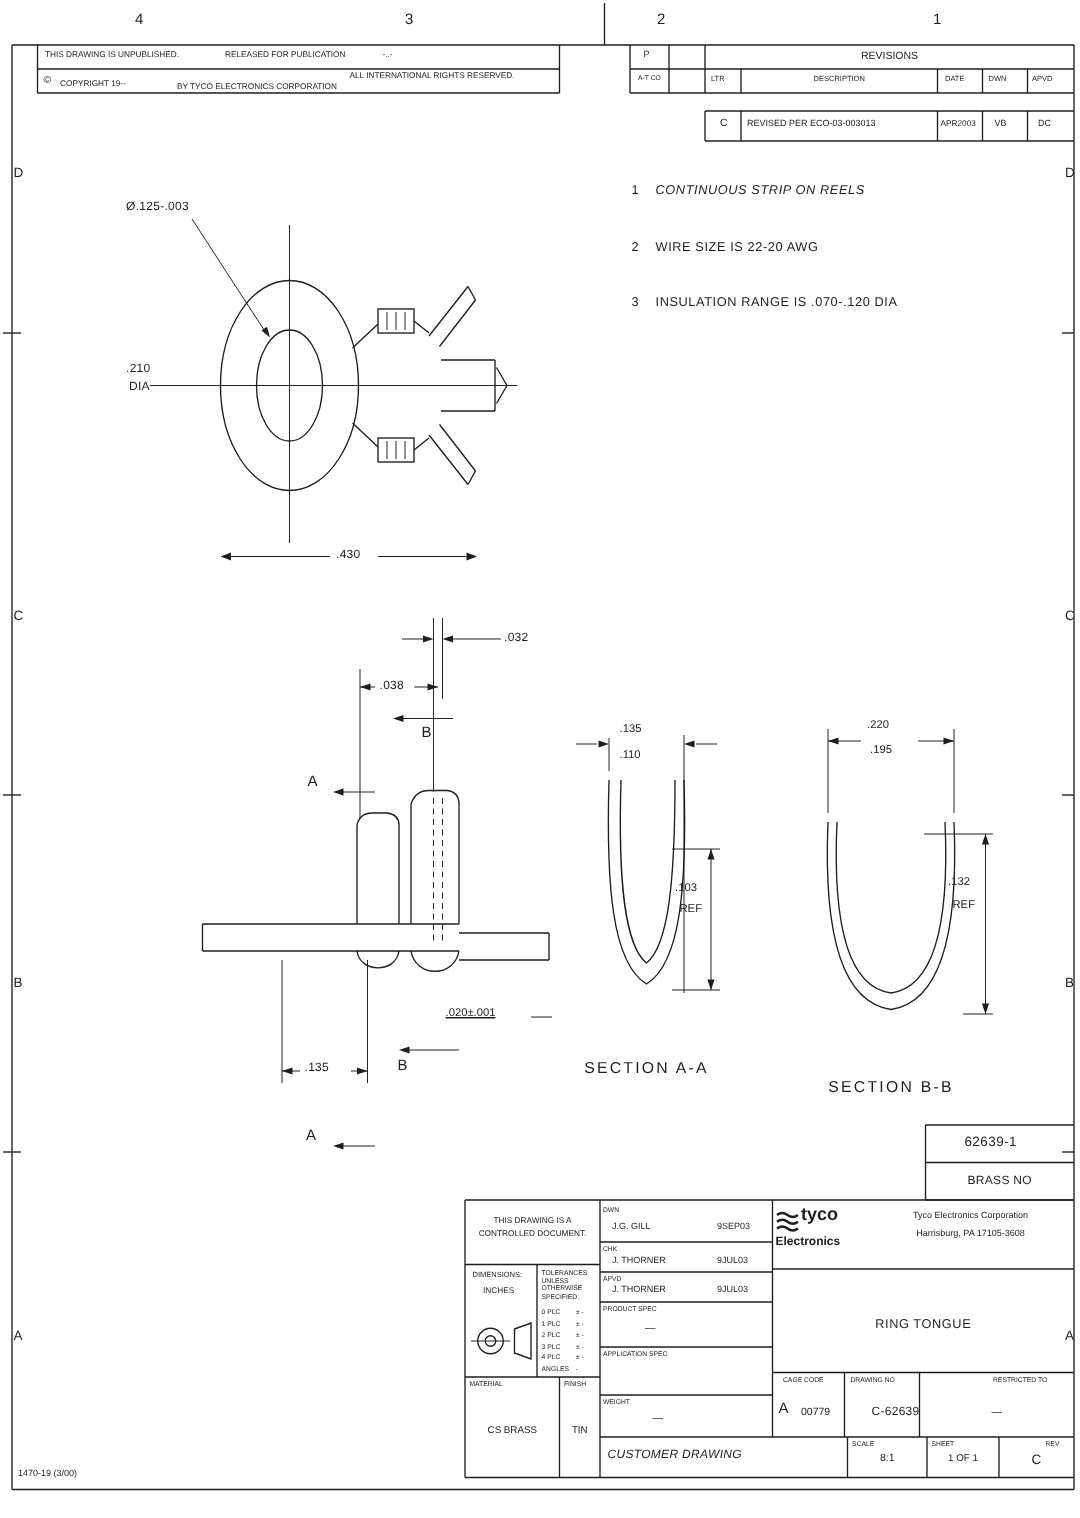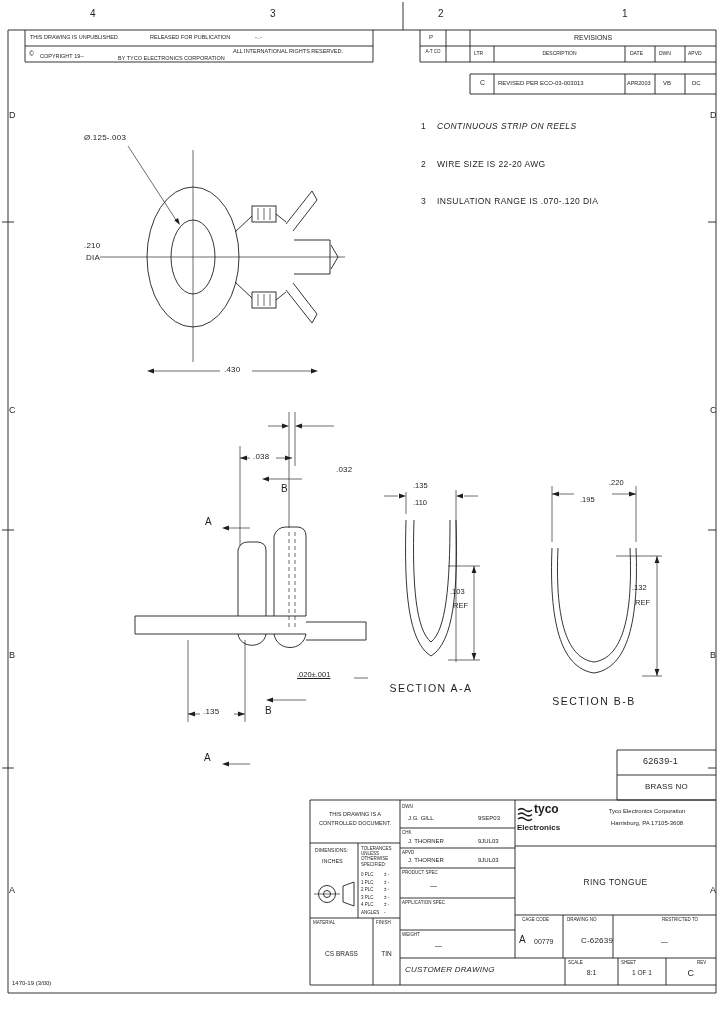--- a/index.html
+++ b/index.html
@@ -12,21 +12,21 @@
   .t5{font-size:5px;}
   .t55{font-size:5.5px;}
   .t6{font-size:6px;}
   .t65{font-size:6.5px;}
   .t7{font-size:7px;}
   .t75{font-size:7.5px;}
   .t8{font-size:8px;letter-spacing:.2px;}
   .t85{font-size:8.5px;letter-spacing:.4px;}
   .t9{font-size:9px;letter-spacing:.3px;}
   .t10{font-size:10px;}
-  .t11{font-size:10.5px;letter-spacing:1.5px;}
+  .t11{font-size:10.5px;letter-spacing:1.5px;margin-top:24px;}
   .bold{font-weight:bold;}
   svg.lines{position:absolute;left:0;top:0;}
   svg.lines line,svg.lines path,svg.lines ellipse,svg.lines circle,svg.lines rect{
      stroke:#1e1e1e;fill:none;stroke-width:.9;}
   svg.lines .thin{stroke-width:.65;}
   svg.lines .dash{stroke-dasharray:4 3;stroke-width:.65;}
   svg.lines polygon{fill:#1e1e1e;stroke:none;}
   svg.lines .logo{stroke-width:1.6;}
 </style>
 </head>
@@ -275,36 +275,36 @@
   <div class="lb t85" style="left:421px;top:160px;">2</div>
   <div class="lb t85" style="left:437px;top:160px;">WIRE SIZE IS 22-20 AWG</div>
   <div class="lb t85" style="left:421px;top:197px;">3</div>
   <div class="lb t85" style="left:437px;top:197px;">INSULATION RANGE IS .070-.120 DIA</div>
 
   <div class="lb t8" style="left:84px;top:133px;">Ø.125-.003</div>
   <div class="lb t8" style="left:84px;top:241px;">.210</div>
   <div class="lb t8" style="left:86px;top:253px;">DIA</div>
   <div class="lb t8" style="left:224px;top:365px;">.430</div>
 
-  <div class="lb t8" style="left:336px;top:420px;margin-top:45px;">.032</div>
+  <div class="lb t8" style="left:336px;top:420px;">.032</div>
   <div class="lb t8" style="left:253px;top:452px;">.038</div>
   <div class="lb t10" style="left:281px;top:483px;">B</div>
   <div class="lb t10" style="left:205px;top:516px;">A</div>
   <div class="lb t8" style="left:203px;top:707px;">.135</div>
   <div class="lb t75" style="left:297px;top:671px;text-decoration:underline;">.020±.001</div>
   <div class="lb t10" style="left:265px;top:705px;">B</div>
   <div class="lb t10" style="left:204px;top:752px;">A</div>
 
   <div class="lb t75" style="left:413px;top:482px;">.135</div>
   <div class="lb t75" style="left:413px;top:499px;">.110</div>
   <div class="lb t75" style="left:450px;top:588px;">.103</div>
   <div class="lb t75" style="left:453px;top:602px;">REF</div>
   <div class="lb t11 ctr" style="left:376px;top:682px;width:110px;">SECTION A-A</div>
 
-  <div class="lb t75" style="left:578px;top:479px;margin-left:31px;">.220</div>
+  <div class="lb t75" style="left:578px;top:479px;">.220</div>
   <div class="lb t75" style="left:580px;top:496px;">.195</div>
   <div class="lb t75" style="left:632px;top:584px;">.132</div>
   <div class="lb t75" style="left:635px;top:599px;">REF</div>
   <div class="lb t11 ctr" style="left:534px;top:695px;width:120px;">SECTION B-B</div>
 
   <div class="lb t9 ctr" style="left:617px;top:756px;width:87px;">62639-1</div>
   <div class="lb t8 ctr" style="left:617px;top:782px;width:99px;">BRASS NO</div>
 
   <div class="lb t55 wrap ctr" style="left:314px;top:810px;width:82px;line-height:1.6;">THIS DRAWING IS A CONTROLLED DOCUMENT.</div>
   <div class="lb t5" style="left:315px;top:848px;">DIMENSIONS:</div>

